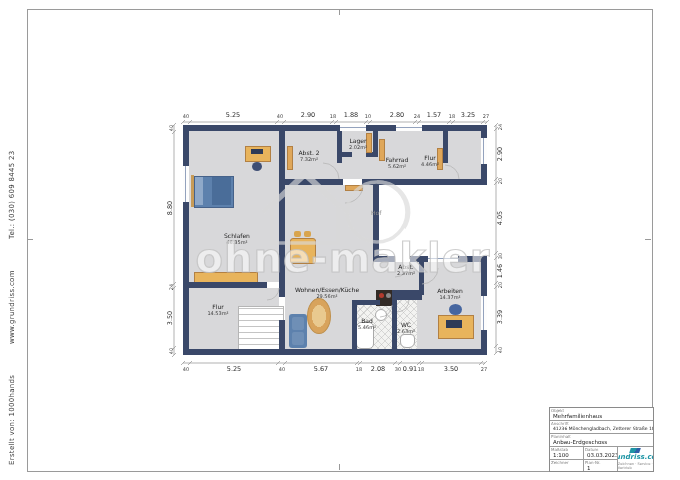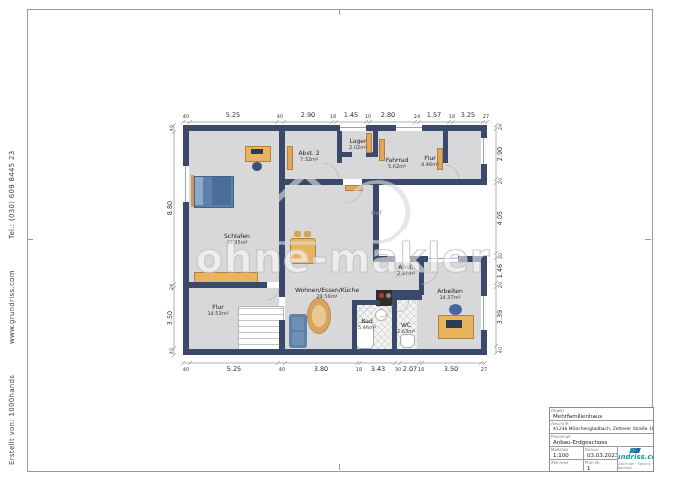--- a/index.html
+++ b/index.html
@@ -160,37 +160,37 @@
   <div class="rlabel" style="left:367px;top:318px"><span>Bad</span><span class="area">5.46m²</span></div>
   <div class="rlabel" style="left:406px;top:322px"><span>WC</span><span class="area">2.63m²</span></div>
   <div class="rlabel" style="left:450px;top:288px"><span>Arbeiten</span><span class="area">14.37m²</span></div>
   <div class="outlab" style="left:371px;top:209px">Hof</div>
 
   <div class="dim sm" style="left:186px;top:113px">40</div>
   <div class="dim" style="left:233px;top:111px">5.25</div>
   <div class="dim sm" style="left:280px;top:113px">40</div>
   <div class="dim" style="left:308px;top:111px">2.90</div>
   <div class="dim sm" style="left:333px;top:113px">18</div>
-  <div class="dim" style="left:351px;top:111px">1.45</div>
+  <div class="dim" style="left:351px;top:111px">1.88</div>
   <div class="dim sm" style="left:368px;top:113px">10</div>
-  <div class="dim" style="left:388px;top:111px">2.80</div>
+  <div class="dim" style="left:397px;top:111px">2.80</div>
   <div class="dim sm" style="left:417px;top:113px">24</div>
   <div class="dim" style="left:434px;top:111px">1.57</div>
   <div class="dim sm" style="left:452px;top:113px">18</div>
   <div class="dim" style="left:468px;top:111px">3.25</div>
   <div class="dim sm" style="left:486px;top:113px">27</div>
 
   <div class="dim sm" style="left:186px;top:366px">40</div>
   <div class="dim" style="left:234px;top:365px">5.25</div>
   <div class="dim sm" style="left:282px;top:366px">40</div>
-  <div class="dim" style="left:321px;top:365px">3.80</div>
+  <div class="dim" style="left:321px;top:365px">5.67</div>
   <div class="dim sm" style="left:359px;top:366px">18</div>
-  <div class="dim" style="left:378px;top:365px">3.43</div>
+  <div class="dim" style="left:378px;top:365px">2.08</div>
   <div class="dim sm" style="left:398px;top:366px">30</div>
-  <div class="dim" style="left:410px;top:365px">2.07</div>
+  <div class="dim" style="left:410px;top:365px">0.91</div>
   <div class="dim sm" style="left:421px;top:366px">18</div>
   <div class="dim" style="left:451px;top:365px">3.50</div>
   <div class="dim sm" style="left:484px;top:366px">27</div>
 
   <div class="dim sm v" style="left:171px;top:128px">40</div>
   <div class="dim v" style="left:170px;top:208px">8.80</div>
   <div class="dim sm v" style="left:171px;top:287px">24</div>
   <div class="dim v" style="left:170px;top:318px">3.50</div>
   <div class="dim sm v" style="left:171px;top:351px">40</div>
 

